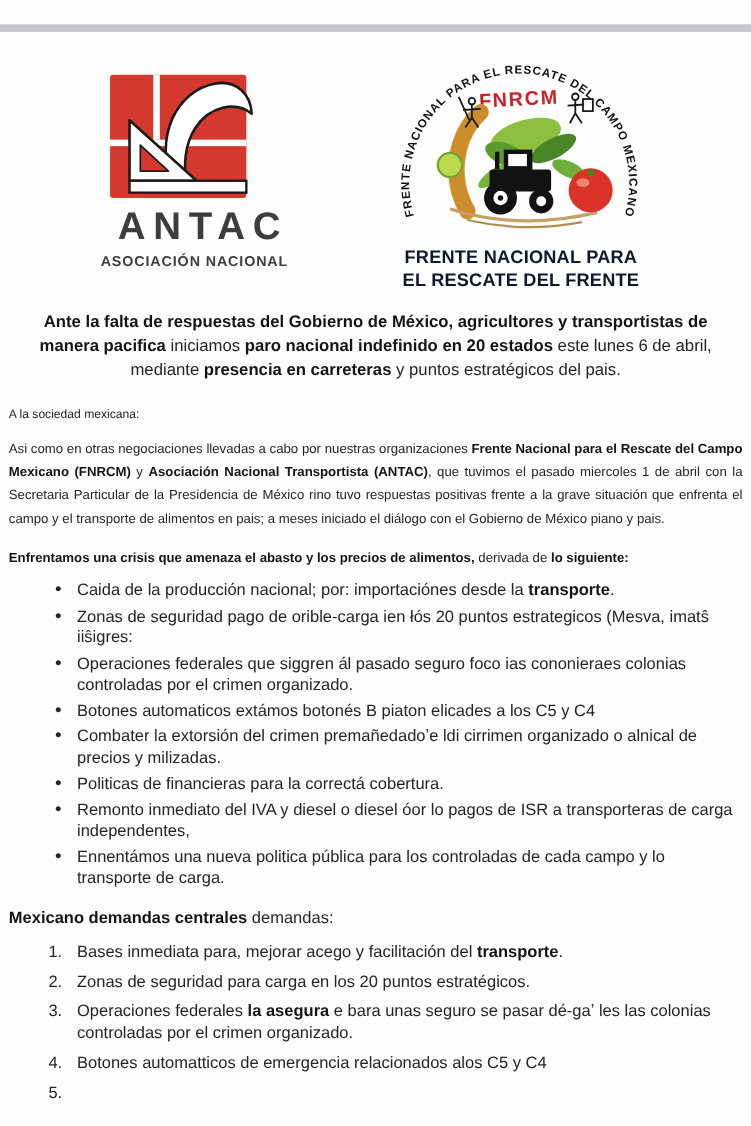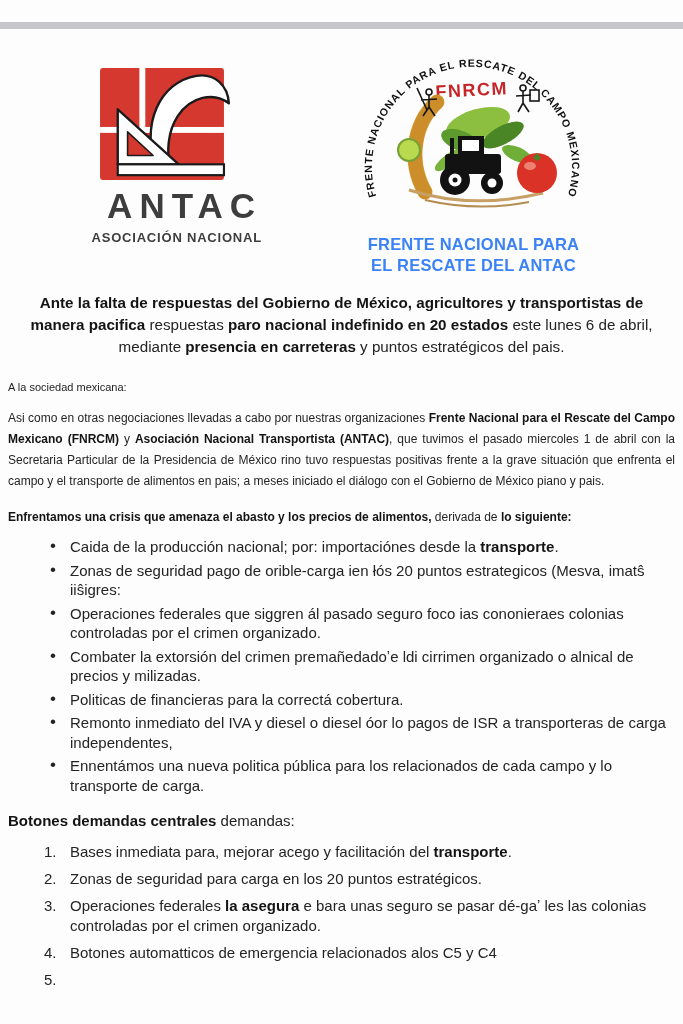--- a/index.html
+++ b/index.html
@@ -36,22 +36,22 @@
     color: #3d3d3d; margin-top: 2px;
   }
   .antac-sub {
     font-size: 13px; font-weight: 700; color: #3d3d3d;
     letter-spacing: 0.8px; line-height: 1.35; margin-top: 3px;
   }
   .antac-sub .l2 { font-size: 12.2px; }
   .fnrcm { width: 235px; text-align: center; }
   .fnrcm-mark { width: 232px; height: 182px; display: block; }
   .fnrcm-caption {
-    font-size: 16.5px; font-weight: 700; color: #3b82f6;
-    line-height: 1.25; margin-top: 12px; letter-spacing: 0.2px;
+    font-size: 16.5px; font-weight: 700; color: #0f172a;
+    line-height: 1.25; margin-top: 2px; letter-spacing: 0.2px;
   }
   
   main { padding: 0 8px; }
   p { margin: 0; }
   b { font-weight: 700; color: #141414; }
   .intro {
     margin-top: 17px;
     padding: 0 14px;
     text-align: center;
     font-size: 15.2px;
@@ -165,45 +165,46 @@
           <path d="M 72 55 L 72 67 M 64 60 L 80 59 M 72 67 L 66 76 M 72 67 L 78 76 M 60 48 L 70 70"></path>
         </g>
         <g stroke="#161616" stroke-width="1.6" fill="none">
           <circle cx="166" cy="48" r="3" fill="none"></circle>
           <path d="M 166 51 L 166 63 M 159 56 L 174 55 M 166 63 L 161 72 M 166 63 L 172 72"></path>
           <rect x="173" y="50" width="9" height="11" fill="none"></rect>
         </g>
       </svg>
       <div class="fnrcm-caption">
         <div>FRENTE NACIONAL PARA</div>
-        <div>EL RESCATE DEL ANTAC</div>
+        <div>EL RESCATE DEL FRENTE</div>
       </div>
     </div>
   </header>
 
   <main>
-    <p class="intro"><b>Ante la falta de respuestas del Gobierno de México, agricultores y transportistas de manera pacifica</b><span> respuestas </span><b>paro nacional indefinido en 20 estados</b><span> este lunes 6 de abril, mediante </span><b>presencia en carreteras</b><span> y puntos estratégicos del pais.</span></p>
+    <p class="intro"><b>Ante la falta de respuestas del Gobierno de México, agricultores y transportistas de manera pacifica</b><span> iniciamos </span><b>paro nacional indefinido en 20 estados</b><span> este lunes 6 de abril, mediante </span><b>presencia en carreteras</b><span> y puntos estratégicos del pais.</span></p>
 
     <p class="salutation">A la sociedad mexicana:</p>
 
     <p class="body-par"><span>Asi como en otras negociaciones llevadas a cabo por nuestras organizaciones </span><b>Frente Nacional para el Rescate del Campo Mexicano (FNRCM)</b><span> y </span><b>Asociación Nacional Transportista (ANTAC)</b><span>, que tuvimos el pasado miercoles 1 de abril con la Secretaria Particular de la Presidencia de México rino tuvo respuestas positivas frente a la grave situación que enfrenta el campo y el transporte de alimentos en pais; a meses iniciado el diálogo con el Gobierno de México piano y pais.</span></p>
 
     <p class="body-par crisis-heading"><b>Enfrentamos una crisis que amenaza el abasto y los precios de alimentos,</b><span> derivada de </span><b>lo siguiente:</b></p>
 
     <ul class="bullets">
       <li><span>Caida de la producción nacional; por: importaciónes desde la </span><b>transporte</b><span>.</span></li>
       <li><span>Zonas de seguridad pago de orible-carga ien łós 20 puntos estrategicos (Mesva, imatŝ iiŝigres:</span></li>
       <li><span>Operaciones federales que siggren ál pasado seguro foco ias cononieraes colonias controladas por el crimen organizado.</span></li>
+      <li><span>Botones automaticos extámos botonés B piaton elicades a los C5 y C4</span></li>
       <li><span>Combater la extorsión del crimen premañedadoʼe ldi cirrimen organizado o alnical de precios y milizadas.</span></li>
       <li><span>Politicas de financieras para la correctá cobertura.</span></li>
       <li><span>Remonto inmediato del IVA y diesel o diesel óor lo pagos de ISR a transporteras de carga independentes,</span></li>
-      <li><span>Ennentámos una nueva politica pública para los relacionados de cada campo y lo transporte de carga.</span></li>
+      <li><span>Ennentámos una nueva politica pública para los controladas de cada campo y lo transporte de carga.</span></li>
     </ul>
 
-    <p class="demands-heading"><b>Botones demandas centrales</b><span> demandas:</span></p>
+    <p class="demands-heading"><b>Mexicano demandas centrales</b><span> demandas:</span></p>
 
     <ol class="demands">
       <li>
         <span class="num">1.</span>
         <span class="item-text"><span>Bases inmediata para, mejorar acego y facilitación del </span><b>transporte</b><span>.</span></span>
       </li>
       <li>
         <span class="num">2.</span>
         <span class="item-text"><span>Zonas de seguridad para carga en los 20 puntos estratégicos.</span></span>
       </li>

